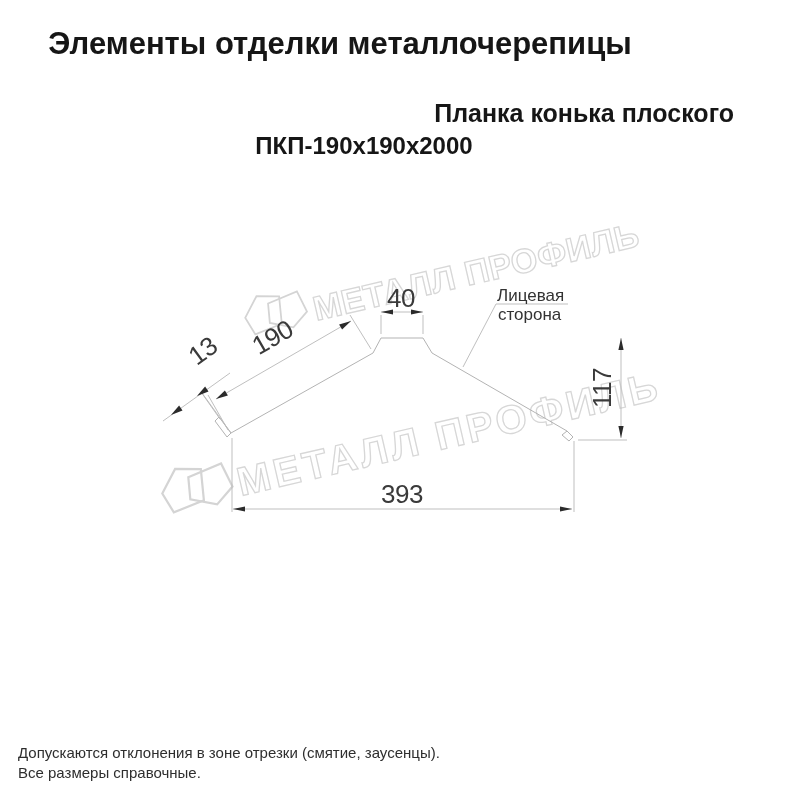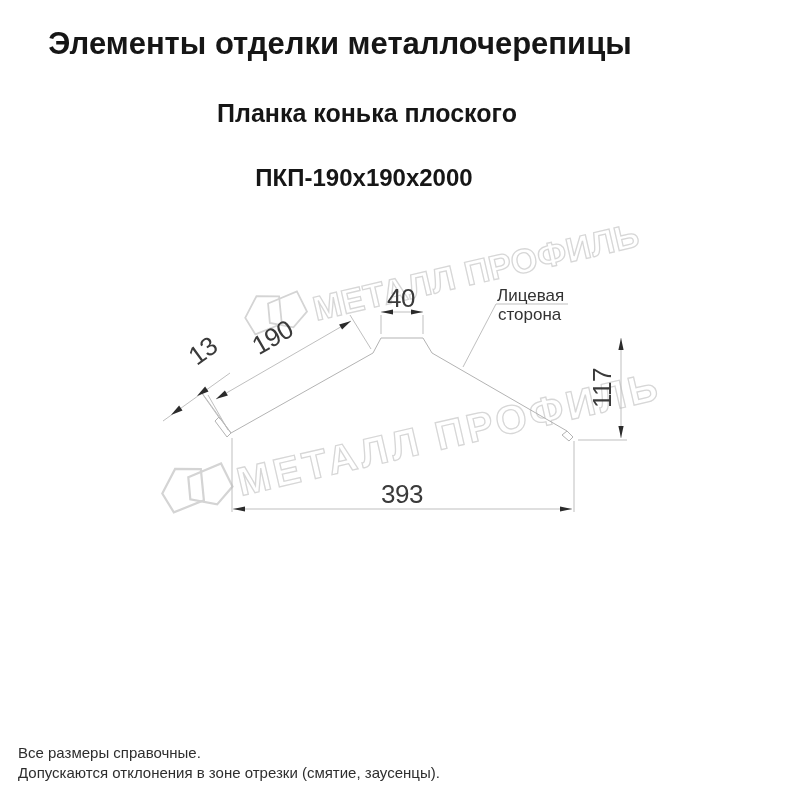--- a/index.html
+++ b/index.html
@@ -6,26 +6,26 @@
   body{
     width:800px;height:800px;background:#ffffff;position:relative;overflow:hidden;
     font-family:"Liberation Sans", sans-serif;
   }
   .abs{position:absolute;}
   .page-title{
     top:26px;left:0;width:680px;text-align:center;
     font-size:31px;font-weight:bold;color:#161616;white-space:nowrap;
   }
   .product-name{
-    top:99px;left:0;width:734px;text-align:center;
+    top:99px;left:0;width:734px;text-align:right;
     font-size:25px;font-weight:bold;color:#161616;white-space:nowrap;
   }
   .product-code{
     top:132px;left:0;width:728px;text-align:center;
-    font-size:24px;font-weight:bold;color:#161616;white-space:nowrap;margin-top:32px;
+    font-size:24px;font-weight:bold;color:#161616;white-space:nowrap;
   }
   .drawing-svg{top:0;left:0;}
   .footer{
     top:743px;left:18px;width:760px;
     font-size:15px;color:#2e2e2e;line-height:19.5px;
   }
   svg text.dim{
     font-family:"Liberation Sans", sans-serif;
     font-size:26px;fill:#3a3a3a;letter-spacing:-0.5px;
   }
@@ -120,15 +120,15 @@
   </g>
 
   <g>
     <path d="M463,367 L496,304 L568,304" stroke="#b8b8b8" stroke-width="0.9" fill="none"></path>
     <text class="note" x="497" y="301">Лицевая</text>
     <text class="note" x="498" y="320">сторона</text>
   </g>
 </svg>
 
 <div class="abs footer">
+  <div>Допускаются отклонения в зоне отрезки (смятие, заусенцы).</div>
   <div>Все размеры справочные.</div>
-  <div>Допускаются отклонения в зоне отрезки (смятие, заусенцы).</div>
 </div>
 
 </body></html>

